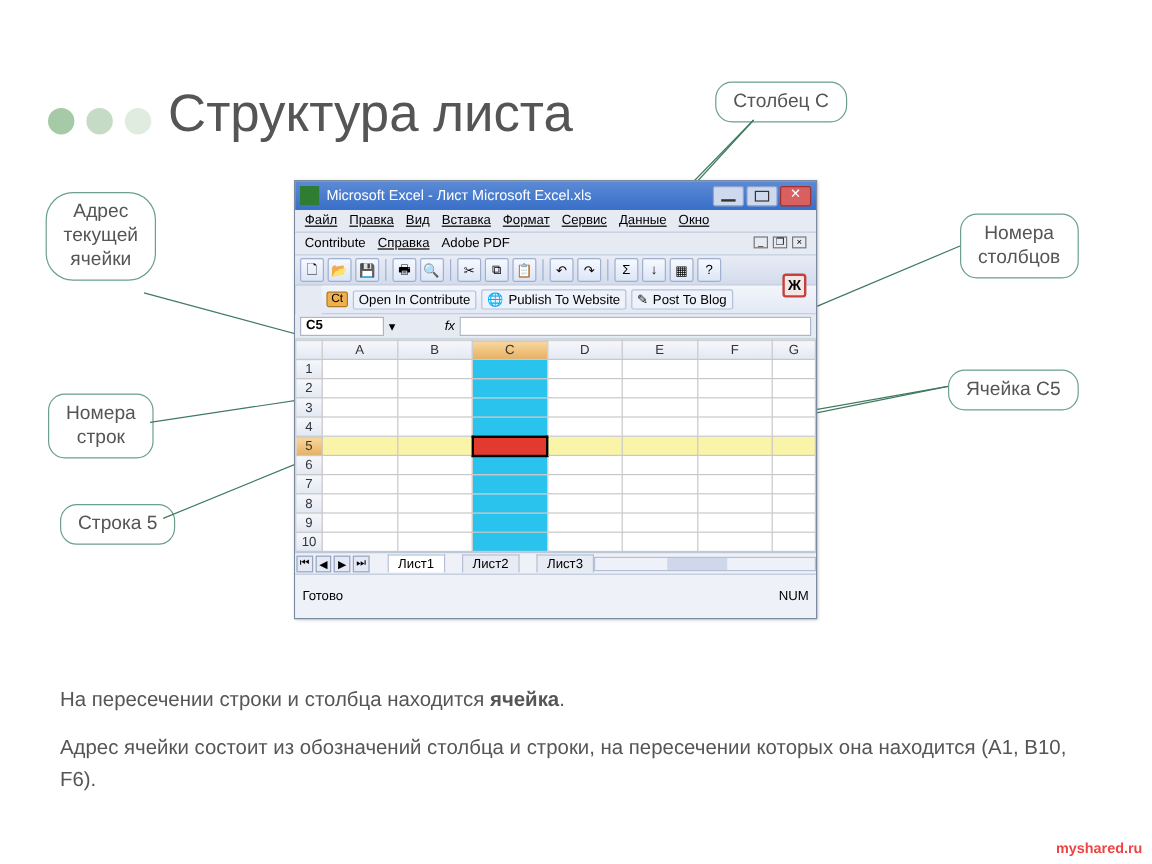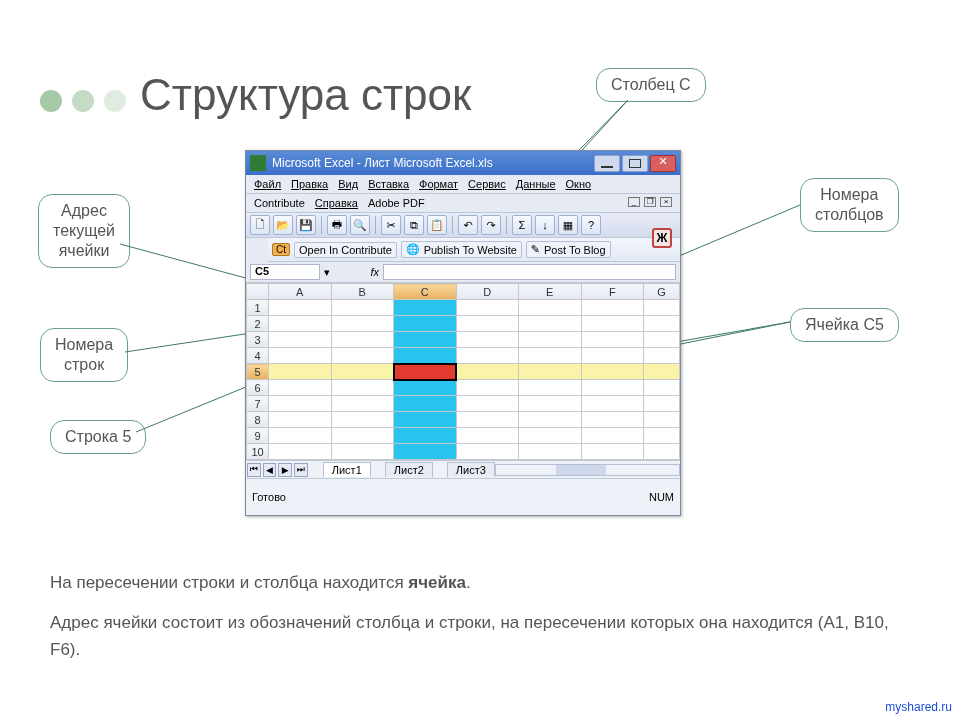--- a/index.html
+++ b/index.html
@@ -172,39 +172,39 @@
     left: 50px; top: 570px; right: 50px;
     font-size: 17px;
     color:#555;
     line-height: 1.55;
   }
   .desc p { margin: 0 0 14px 0; }
   .desc .b { font-weight: 700; text-align: center; }
 
   .watermark {
     position:absolute; right:8px; bottom:6px;
-    font-size:12px; color:#1d4ed8;
+    font-size:12px; color:#ef4444;font-weight:bold;
   }
 
   svg.lines { position:absolute; top:0; left:0; width:960px; height:720px; pointer-events:none; }
   svg.lines line { stroke:#3f7a5f; stroke-width:1; }
 </style>
 </head>
 <body>
 
 <div class="dots">
   <div class="dot d1"></div>
   <div class="dot d2"></div>
   <div class="dot d3"></div>
 </div>
 
-<div class="title">Структура строк</div>
+<div class="title">Структура листа</div>
 
 <div class="callout" style="top:68px; left:596px;">Столбец С</div>
-<div class="callout" style="top:194px; left:38px; white-space:pre;">Адрес
+<div class="callout" style="top:160px; left:38px; white-space:pre;border-radius:23px;">Адрес
 текущей
 ячейки</div>
 <div class="callout" style="top:178px; left:800px; white-space:pre;">Номера
 столбцов</div>
 <div class="callout" style="top:328px; left:40px; white-space:pre;">Номера
 строк</div>
 <div class="callout" style="top:308px; left:790px;">Ячейка С5</div>
 <div class="callout" style="top:420px; left:50px;">Строка 5</div>
 
 <svg class="lines">

